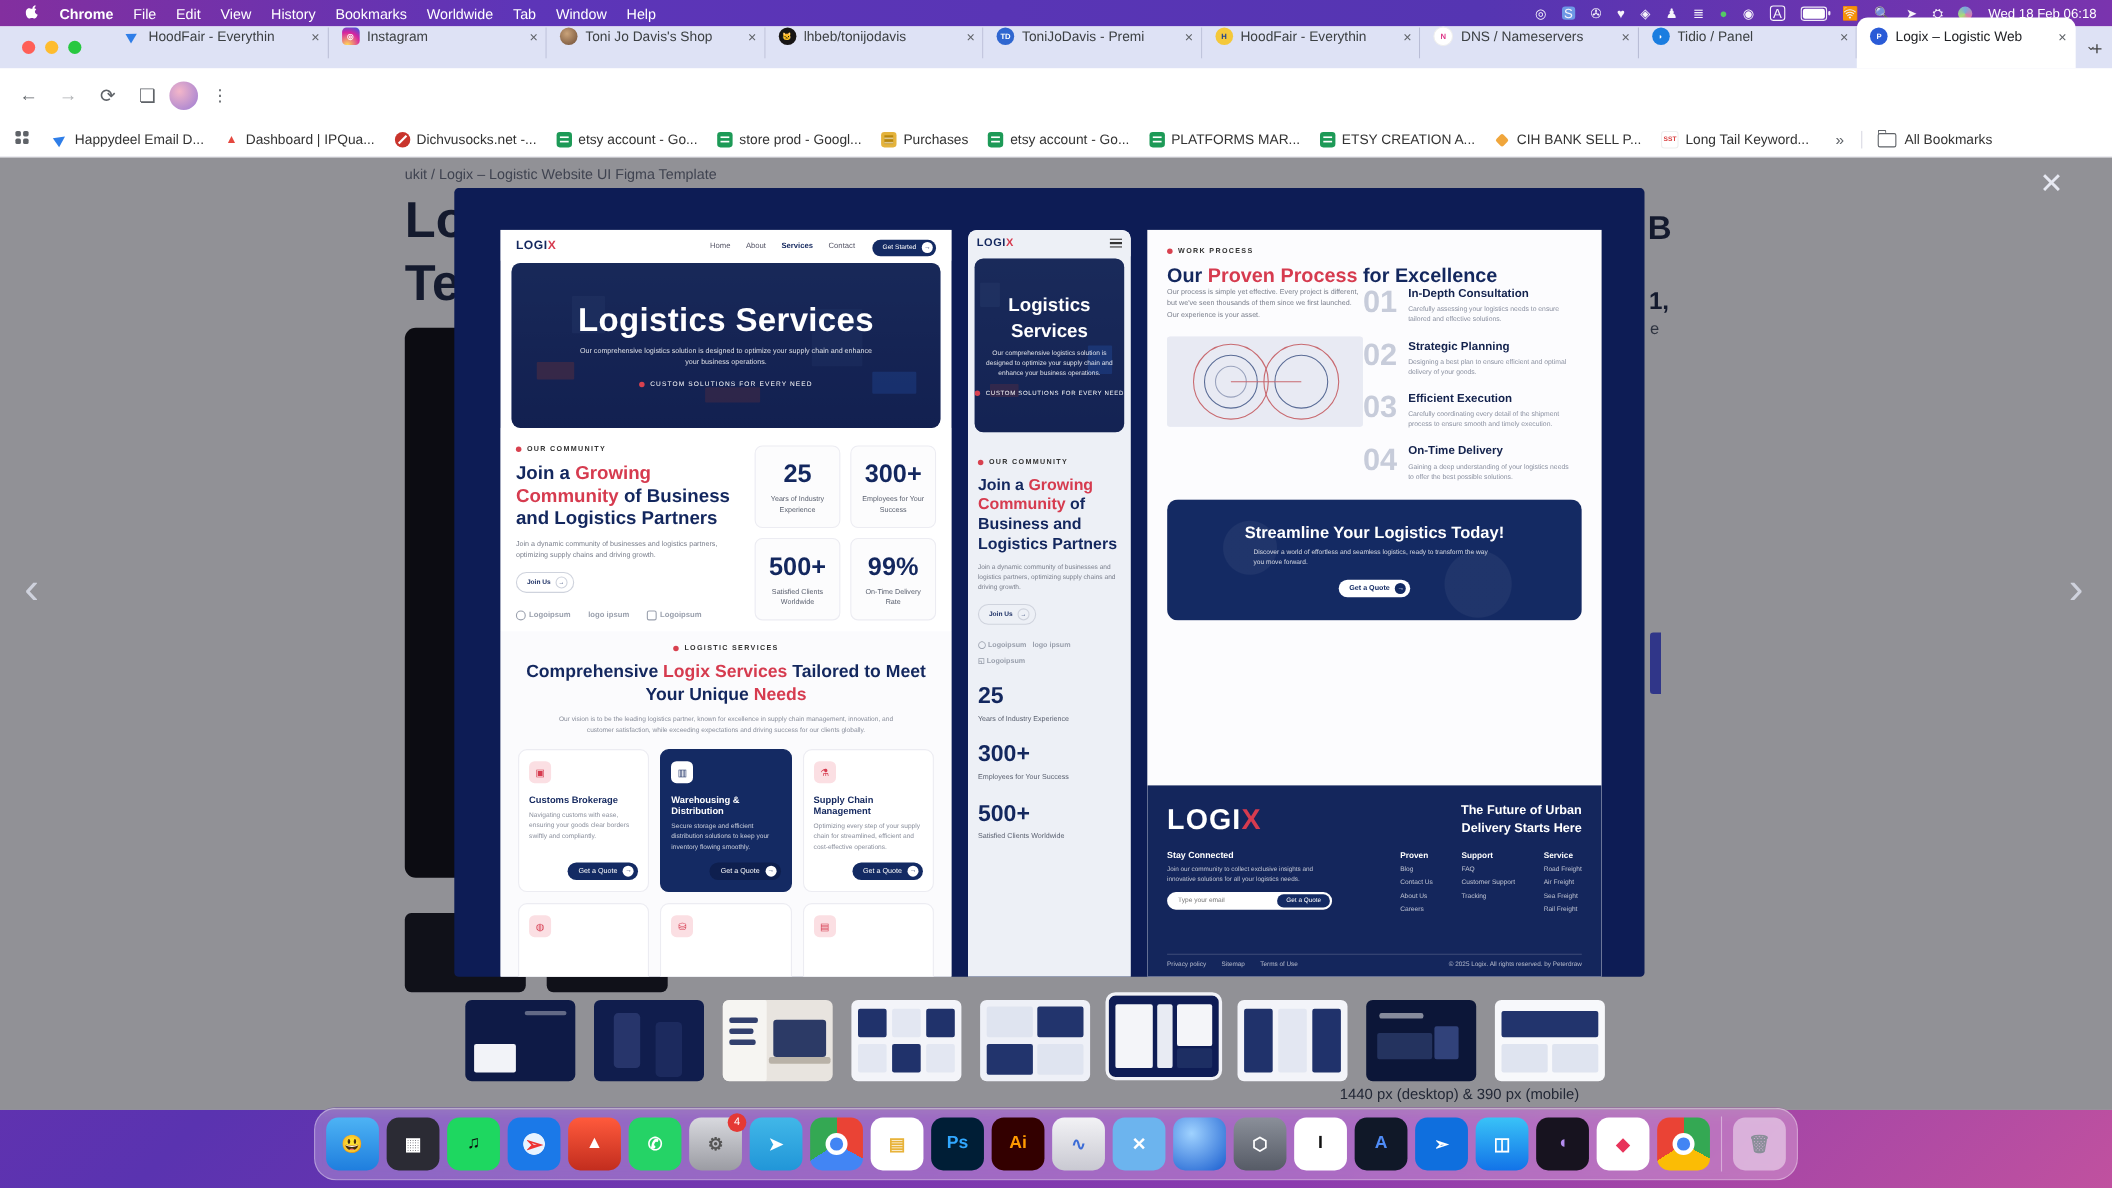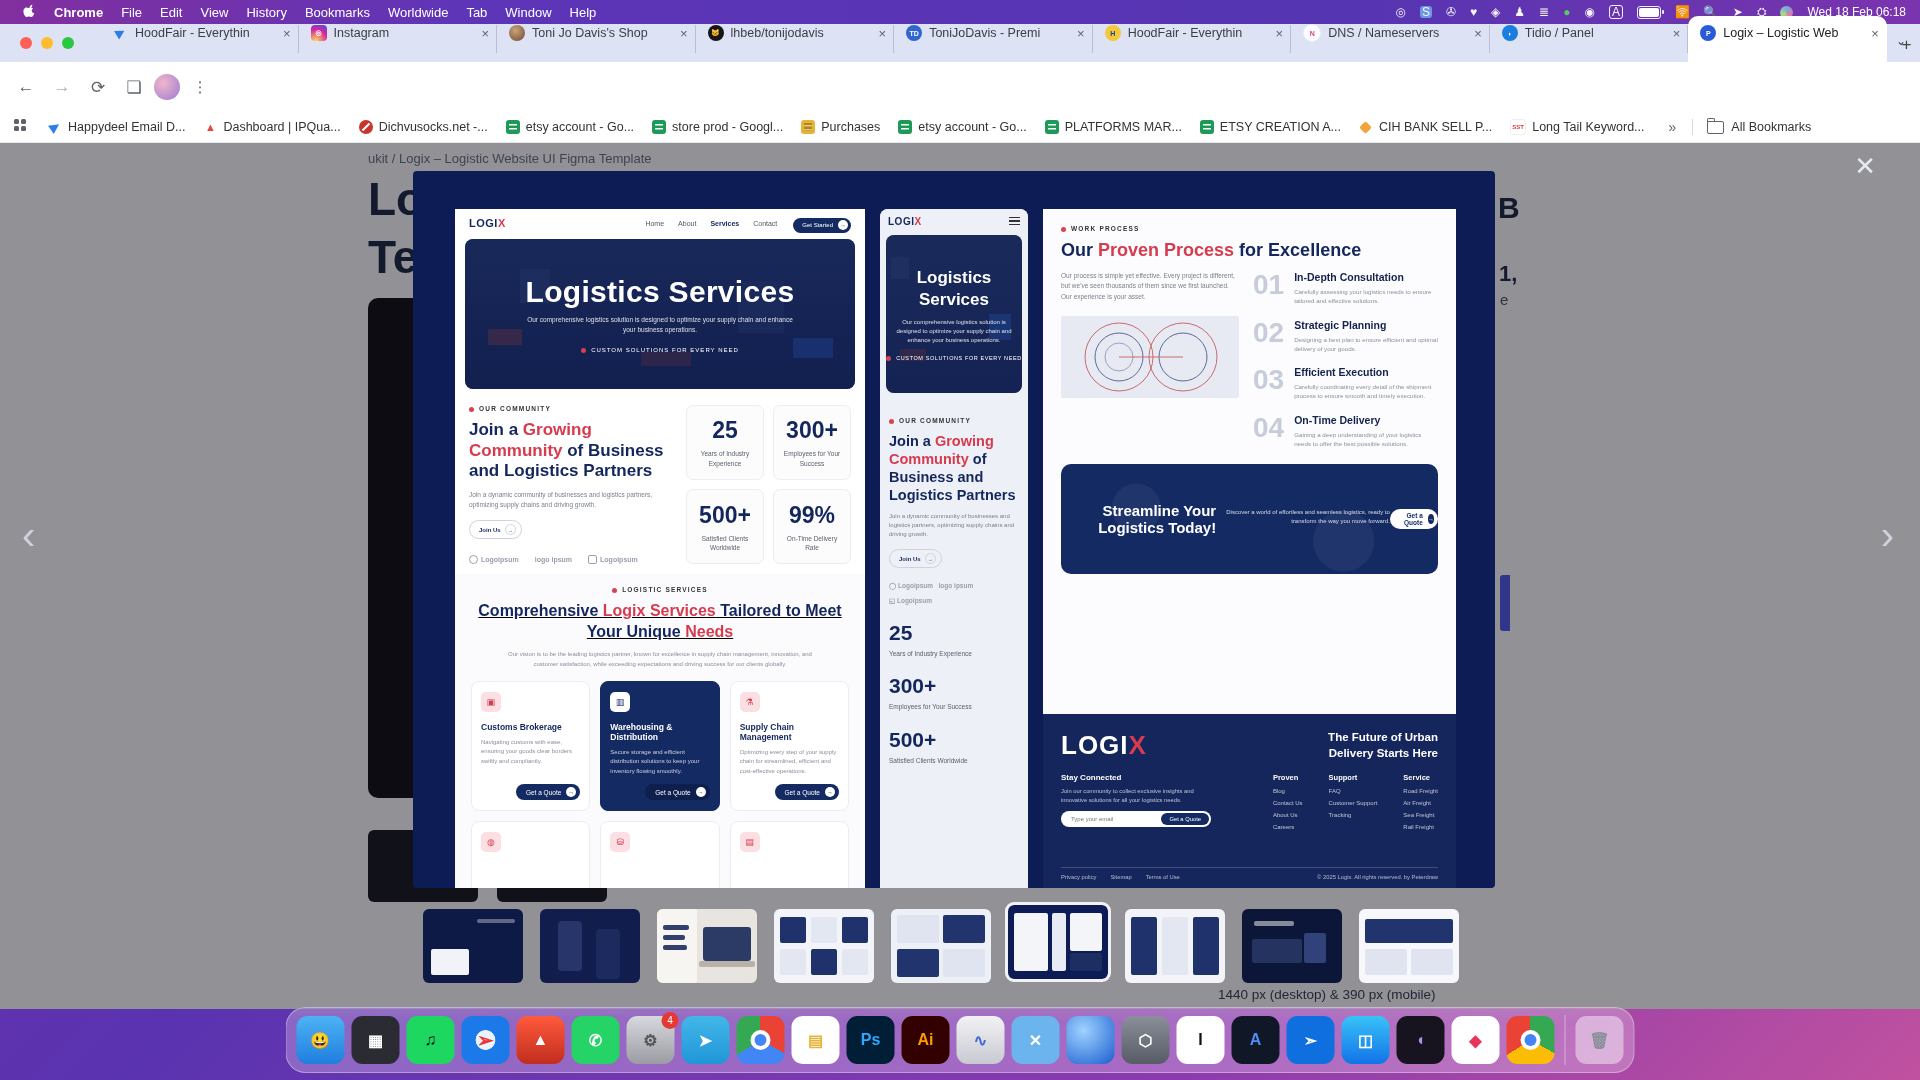--- a/index.html
+++ b/index.html
@@ -126,21 +126,21 @@
   .joinpill .c{width:9px;height:9px;border-radius:50%;border:1px solid #cfd3dd;display:flex;align-items:center;justify-content:center;font-size:5px;color:#13275e;}
   .logos{display:flex;gap:16px;margin-top:16px;font-size:7px;color:#9aa0ad;font-weight:bold;align-items:center;}
   .logos .lg{display:flex;align-items:center;gap:3px;}
   .logos .o{width:7px;height:7px;border:1.6px solid #9aa0ad;border-radius:50%;}
   .logos .sq{width:7px;height:7px;border:1.6px solid #9aa0ad;border-radius:2px;}
   .statgrid{flex:1;display:grid;grid-template-columns:1fr 1fr;gap:9px;}
   .stat{background:#fcfcfd;border:1px solid #ececf2;border-radius:7px;display:flex;flex-direction:column;align-items:center;justify-content:center;text-align:center;padding:8px 6px;}
   .stat .v{font-size:23px;font-weight:bold;color:#13275e;}
   .stat .l{margin-top:5px;font-size:6.5px;line-height:1.4;color:#5b6170;}
   .d-serv{background:#fbfbfd;text-align:center;padding:12px 16px 0;}
-  .d-serv h2{margin:8px 0 0;font-size:16px;line-height:1.3;font-weight:bold;text-decoration:underline;}
+  .d-serv h2{margin:8px 0 0;font-size:16px;line-height:1.3;font-weight:bold;}
   .d-serv .desc{margin:7px auto 0;font-size:6px;line-height:1.6;color:#8a8f9c;max-width:330px;}
   .cards{display:flex;gap:10px;margin-top:12px;}
   .card{flex:1;border:1px solid #ececf2;border-radius:8px;background:#fff;padding:10px 9px;text-align:left;display:flex;flex-direction:column;}
   .card.navycard{background:#142a63;border-color:#142a63;color:#fff;}
   .itile{width:20px;height:20px;border-radius:5px;background:#fbdfe3;color:#d63b4f;display:flex;align-items:center;justify-content:center;font-size:9px;}
   .navycard .itile{background:#fff;color:#13275e;}
   .card h3{margin:10px 0 0;font-size:8.5px;font-weight:bold;}
   .card p{margin:6px 0 8px;font-size:6px;line-height:1.55;color:#8a8f9c;}
   .navycard p{color:rgba(255,255,255,.75);}
   .card .pillbtn{align-self:flex-end;margin-top:auto;}
@@ -162,30 +162,30 @@
   .m-body h2{margin:8px 0 0;font-size:14.5px;line-height:1.25;font-weight:bold;}
   .m-body .desc{margin:7px 0 0;font-size:6px;line-height:1.55;color:#7a7f8c;}
   .m-logos{margin-top:14px;font-size:6.5px;color:#9aa0ad;font-weight:bold;display:flex;flex-direction:column;gap:7px;}
   .m-stat{margin-top:16px;}
   .m-stat .v{font-size:21px;font-weight:bold;color:#13275e;}
   .m-stat .l{margin-top:4px;font-size:6.5px;color:#5b6170;line-height:1.4;}
 
   
   .r-inner{padding:16px 18px 0;}
   .r-inner h2{margin:8px 0 0;font-size:18px;font-weight:bold;}
-  .r-cols{display:flex;gap:14px;margin-top:10px;}
+  .r-cols{display:flex;margin-top:0;}
   .r-left{width:178px;}
   .r-left .desc{font-size:6.5px;line-height:1.6;color:#7a7f8c;}
   .diagram{margin-top:14px;width:178px;height:82px;background:#e8eaf3;border-radius:3px;}
   .steps{flex:1;display:flex;flex-direction:column;gap:13px;}
   .step{display:flex;gap:10px;}
   .step .n{font-size:28px;font-weight:bold;color:#c7ccda;line-height:1;}
   .step h3{margin:0;font-size:10.5px;font-weight:bold;color:#13224d;}
   .step p{margin:4px 0 0;font-size:6.2px;line-height:1.5;color:#8a90a0;max-width:150px;}
-  .r-cta{margin:16px 0 0;background:#142a63;border-radius:10px;height:110px;display:flex;align-items:center;justify-content:center;text-align:right;
+  .r-cta{margin:16px 0 0;background:#142a63;border-radius:10px;height:110px;display:flex;flex-direction:column;align-items:center;justify-content:center;text-align:left;
     background-image:radial-gradient(circle at 20% 40%,rgba(255,255,255,.05) 0 24px,transparent 25px),radial-gradient(circle at 75% 70%,rgba(255,255,255,.05) 0 30px,transparent 31px);}
   .r-cta h2{margin:0;font-size:15px;color:#fff;font-weight:600;}
   .r-cta p{margin:6px 0 10px;font-size:6px;line-height:1.5;color:rgba(255,255,255,.8);max-width:220px;}
   .r-foot{position:absolute;left:0;right:0;bottom:0;height:174px;background:#14265c;color:#fff;padding:16px 18px 0;box-sizing:border-box;}
   .rf-top{display:flex;justify-content:space-between;align-items:flex-start;}
   .rf-top .logo{font-size:26px;letter-spacing:1px;}
   .rf-tag{font-size:11.5px;font-weight:bold;text-align:right;line-height:1.35;max-width:150px;}
   .rf-mid{display:flex;margin-top:12px;gap:20px;}
   .rf-stay{width:150px;}
   .rf-stay h4{margin:0;font-size:8px;}

